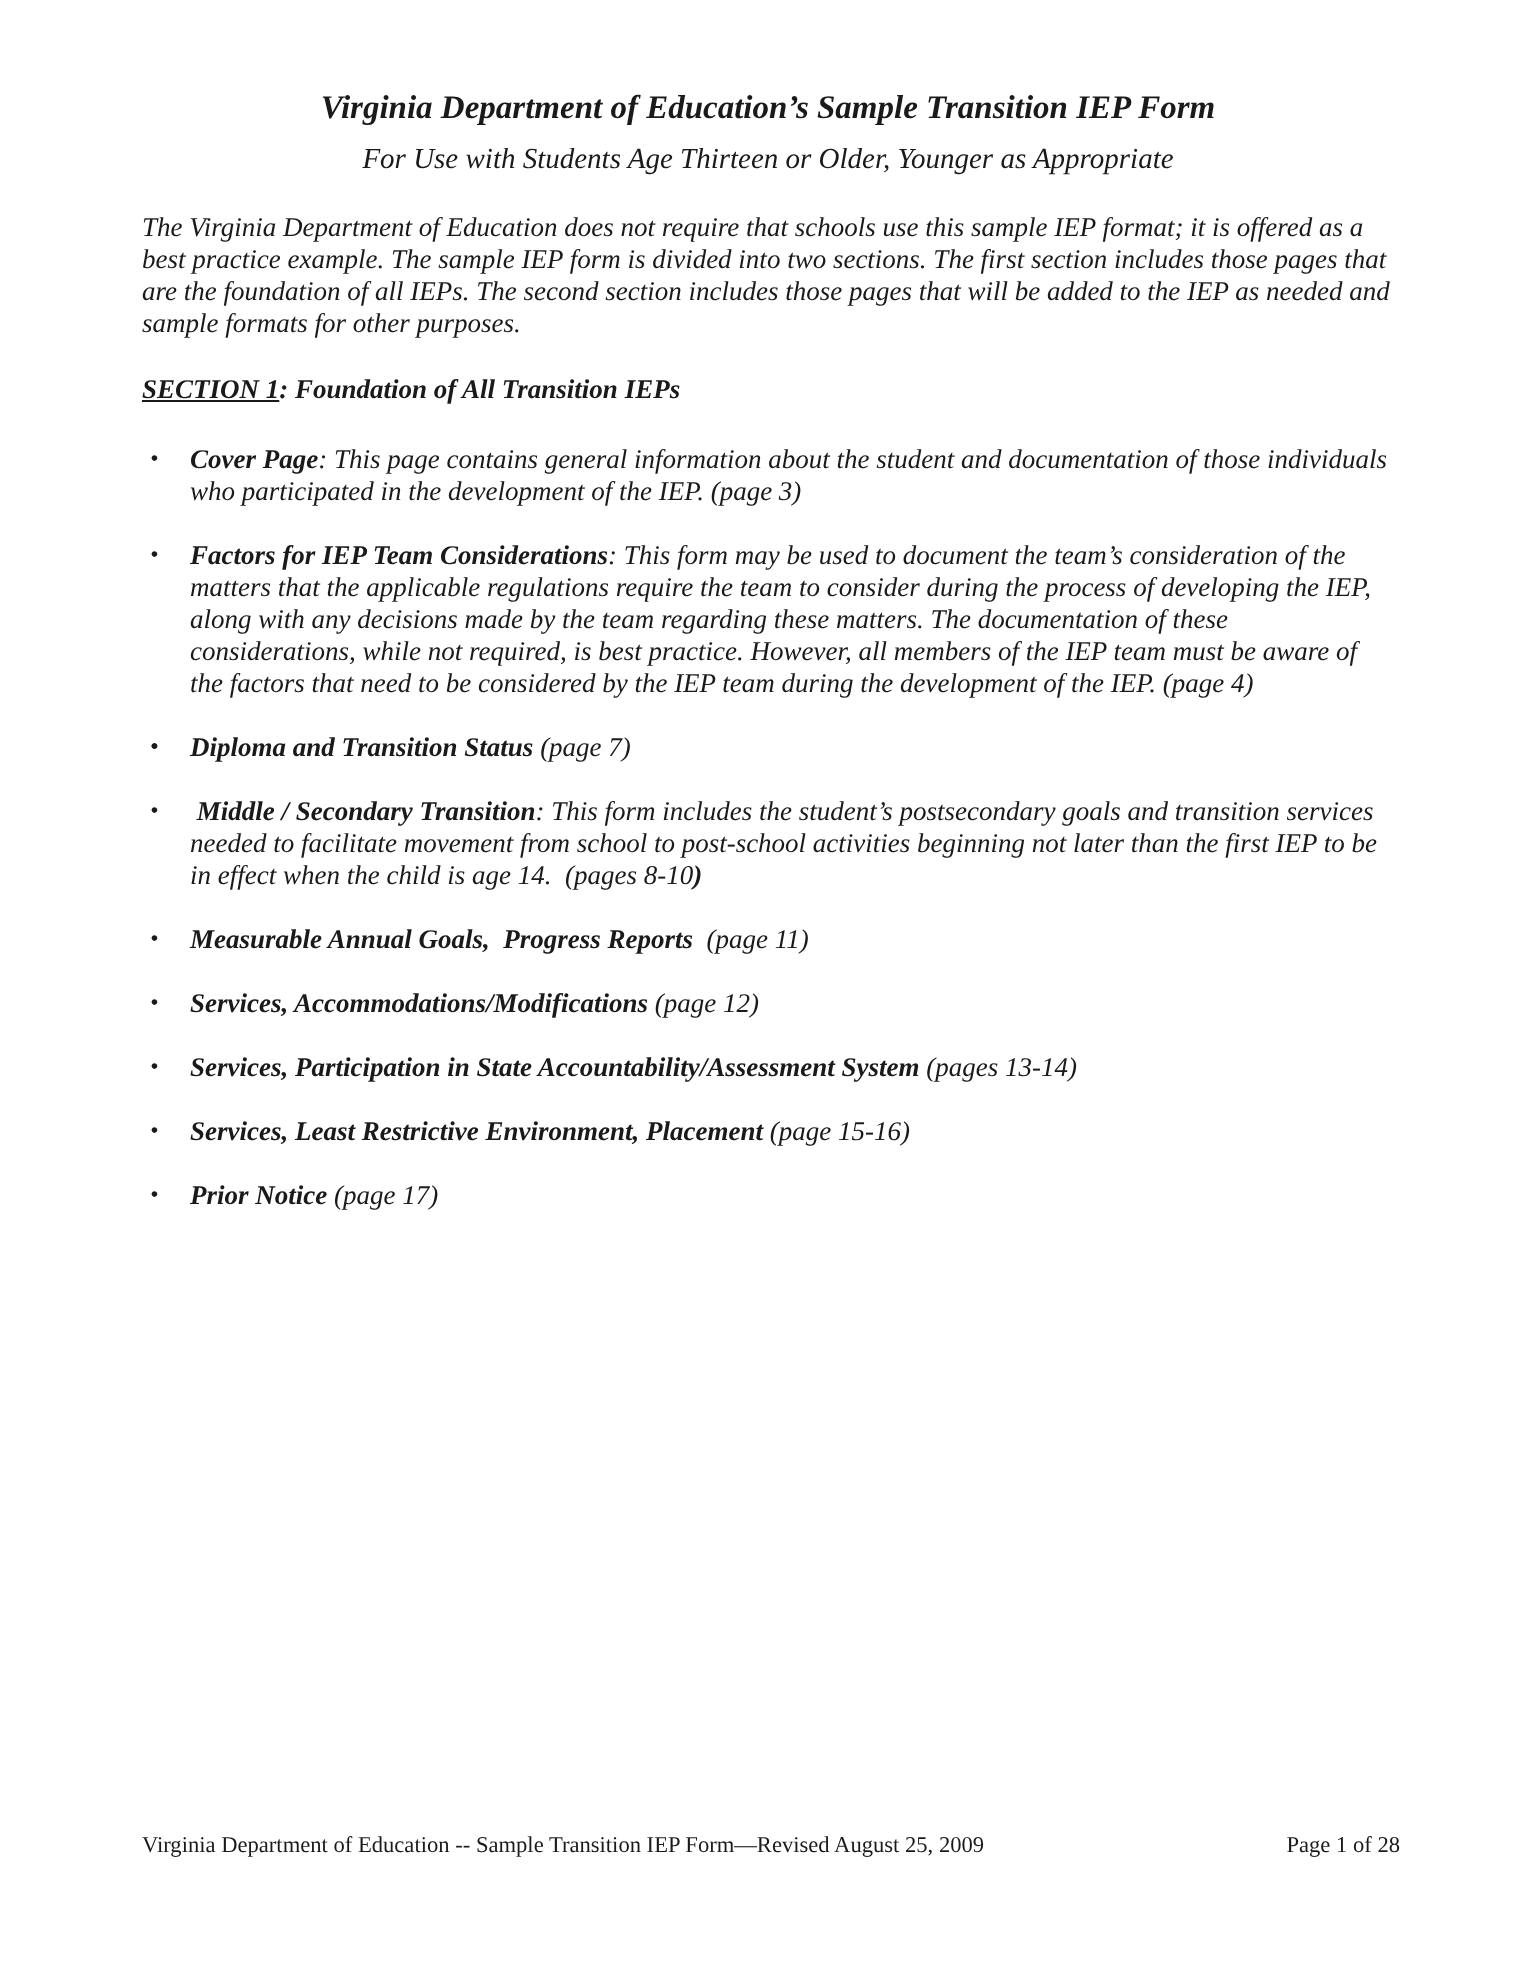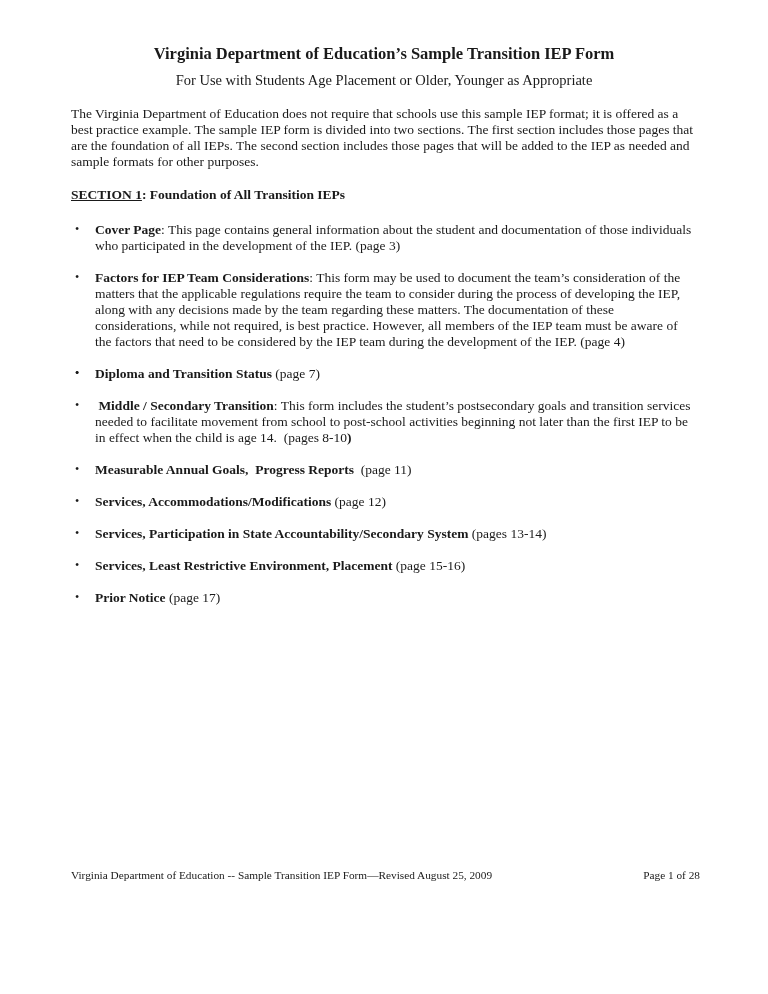--- a/index.html
+++ b/index.html
@@ -13,20 +13,21 @@
     position: relative;
     overflow: hidden;
     font-family: "Liberation Serif", "DejaVu Serif", serif;
     color: #1a1a1a;
   }
   .page {
     position: absolute;
     inset: 0;
     padding: 44px 71px 0 71px;
     box-sizing: border-box;
+    font-style: italic;
   }
   .doc-title {
     text-align: center;
     font-weight: bold;
     font-size: 16.5px;
     line-height: 19px;
     margin: 0;
   }
   .doc-subtitle {
     text-align: center;
@@ -73,53 +74,53 @@
     top: -1px;
     font-size: 12px;
   }
   .toc-item-text {
     white-space: pre-wrap;
   }
   .footer {
     position: absolute;
     left: 71px;
     right: 68px;
-    top: 868px;
+    top: 916px;
     display: flex;
     justify-content: space-between;
     font-size: 11.3px;
     line-height: 14px;
     color: #1a1a1a;
   }
 </style>
 </head>
 <body>
 
 <div class="page">
 
   <h1 class="doc-title">Virginia Department of Education’s Sample Transition IEP Form</h1>
 
-  <p class="doc-subtitle">For Use with Students Age Placement or Older, Younger as Appropriate</p>
+  <p class="doc-subtitle">For Use with Students Age Thirteen or Older, Younger as Appropriate</p>
 
 
   <p class="intro">The Virginia Department of Education does not require that schools use this sample IEP format; it is offered as a best practice example. The sample IEP form is divided into two sections. The first section includes those pages that are the foundation of all IEPs. The second section includes those pages that will be added to the IEP as needed and sample formats for other purposes.</p>
 
   <h3 class="section-heading">
     <span class="section-label">SECTION 1</span><span>: Foundation of All Transition IEPs</span>
   </h3>
 
   <ul class="toc-list">
       <li class="toc-item"><span class="bullet-marker">•</span><span class="toc-item-text"><b>Cover Page</b><span>: This page contains general information about the student and documentation of those individuals who participated in the development of the IEP. (page 3)</span></span></li>
       <li class="toc-item"><span class="bullet-marker">•</span><span class="toc-item-text"><b>Factors for IEP Team Considerations</b><span>: This form may be used to document the team’s consideration of the matters that the applicable regulations require the team to consider during the process of developing the IEP, along with any decisions made by the team regarding these matters. The documentation of these considerations, while not required, is best practice. However, all members of the IEP team must be aware of the factors that need to be considered by the IEP team during the development of the IEP. (page 4)</span></span></li>
       <li class="toc-item"><span class="bullet-marker">•</span></li>
       <li class="toc-item"><span class="bullet-marker">•</span><span class="toc-item-text"><b>Diploma and Transition Status</b><span> (page 7)</span></span></li>
       <li class="toc-item"><span class="bullet-marker">•</span><span class="toc-item-text"><b> Middle / Secondary Transition</b><span>: This form includes the student’s postsecondary goals and transition services needed to facilitate movement from school to post-school activities beginning not later than the first IEP to be in effect when the child is age 14.  (pages 8-10</span><b>)</b></span></li>
       <li class="toc-item"><span class="bullet-marker">•</span><span class="toc-item-text"><b>Measurable Annual Goals,  Progress Reports</b><span>  (page 11)</span></span></li>
       <li class="toc-item"><span class="bullet-marker">•</span><span class="toc-item-text"><b>Services, Accommodations/Modifications</b><span> (page 12)</span></span></li>
-      <li class="toc-item"><span class="bullet-marker">•</span><span class="toc-item-text"><b>Services, Participation in State Accountability/Secondary System</b><span> (pages 13-14)</span></span></li>
+      <li class="toc-item"><span class="bullet-marker">•</span><span class="toc-item-text"><b>Services, Participation in State Accountability/Assessment System</b><span> (pages 13-14)</span></span></li>
       <li class="toc-item"><span class="bullet-marker">•</span><span class="toc-item-text"><b>Services, Least Restrictive Environment, Placement</b><span> (page 15-16)</span></span></li>
       <li class="toc-item"><span class="bullet-marker">•</span><span class="toc-item-text"><b>Prior Notice</b><span> (page 17)</span></span></li>
     </ul>
 
 </div>
 
 <div class="footer">
   <span>Virginia Department of Education -- Sample Transition IEP Form—Revised August 25, 2009</span>
   <span>Page 1 of 28</span>
 </div>

